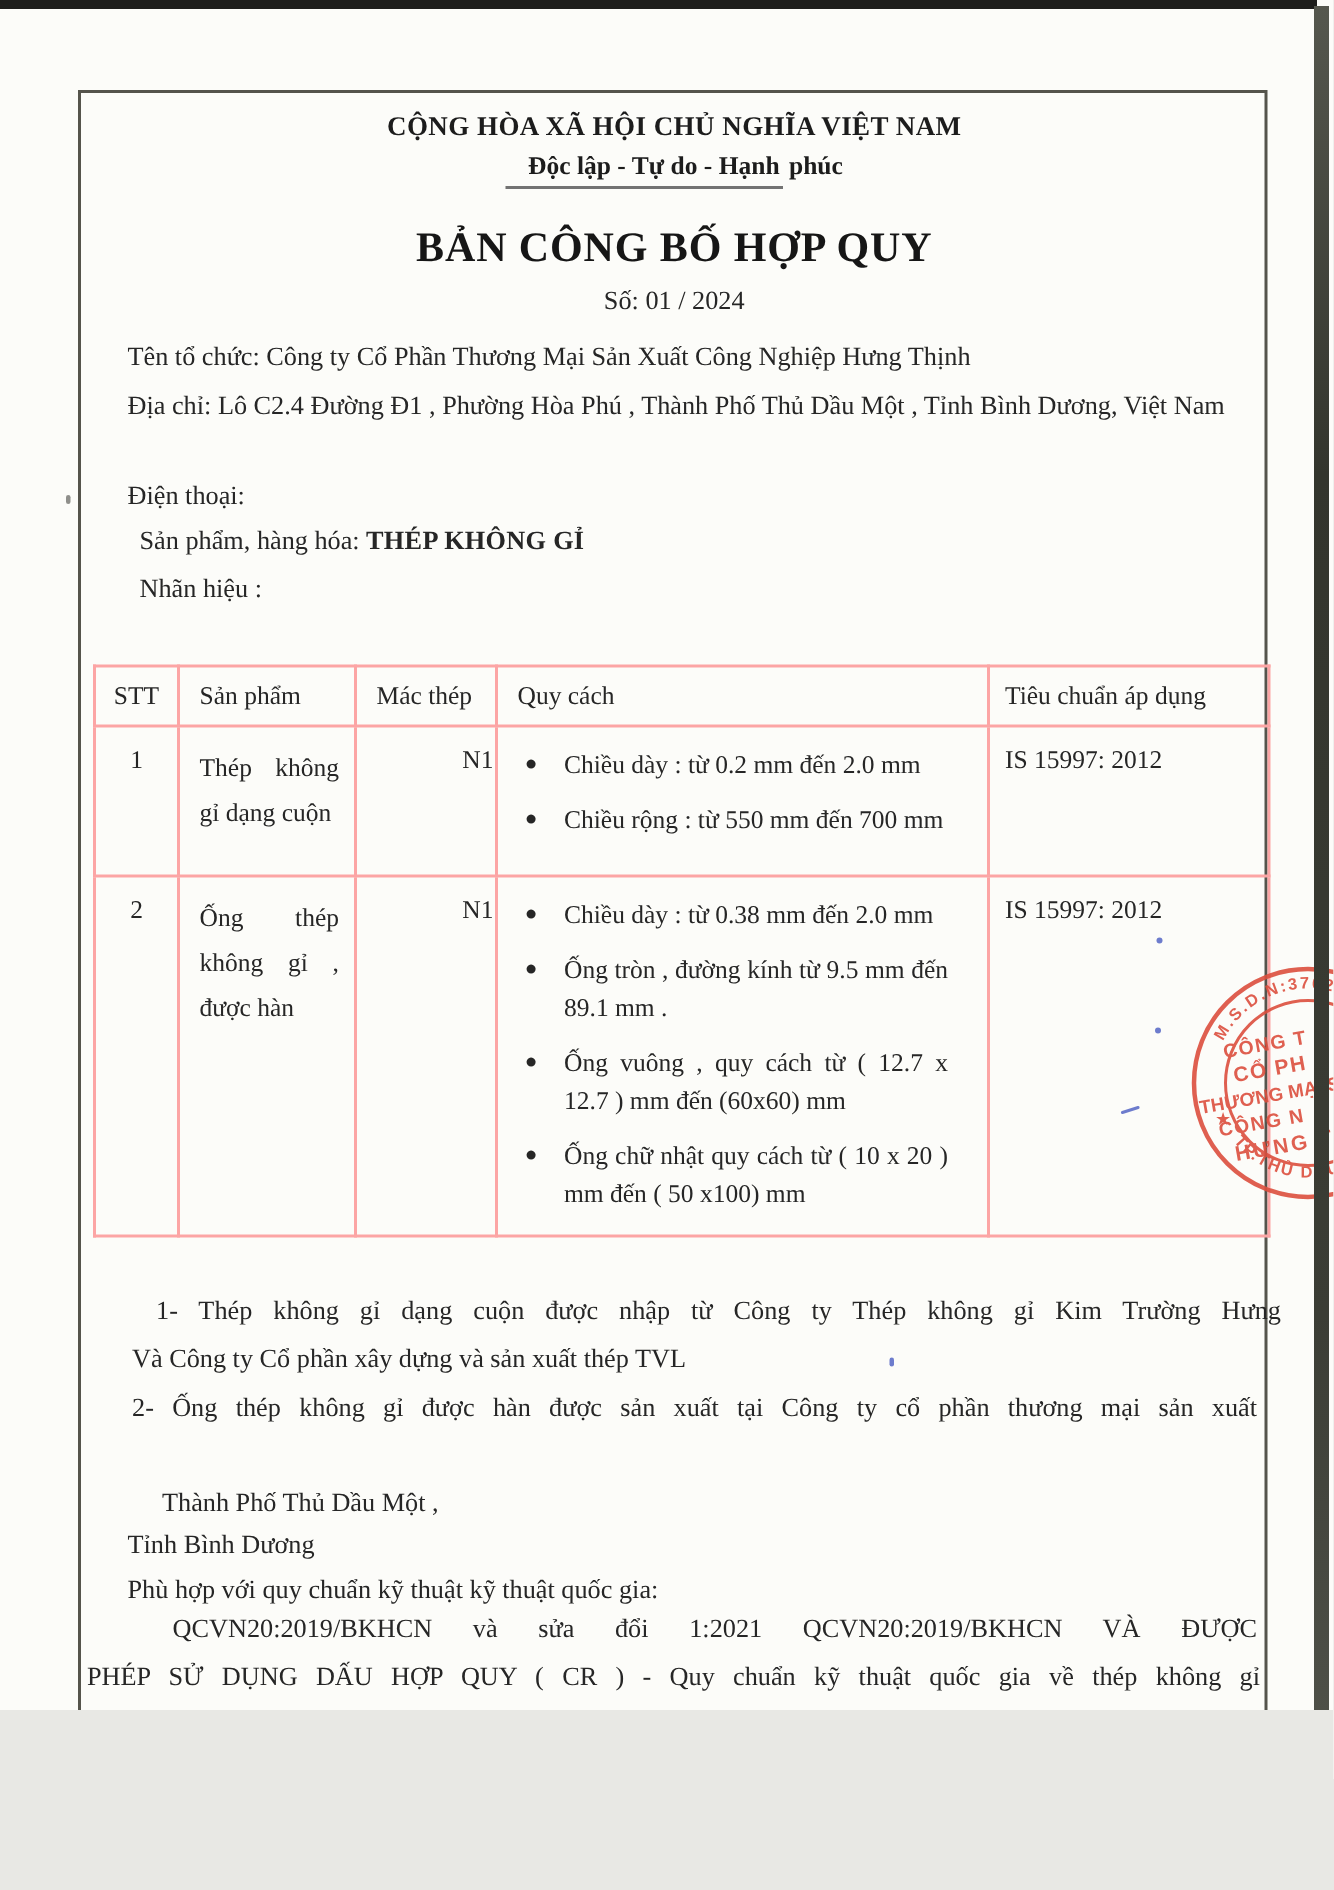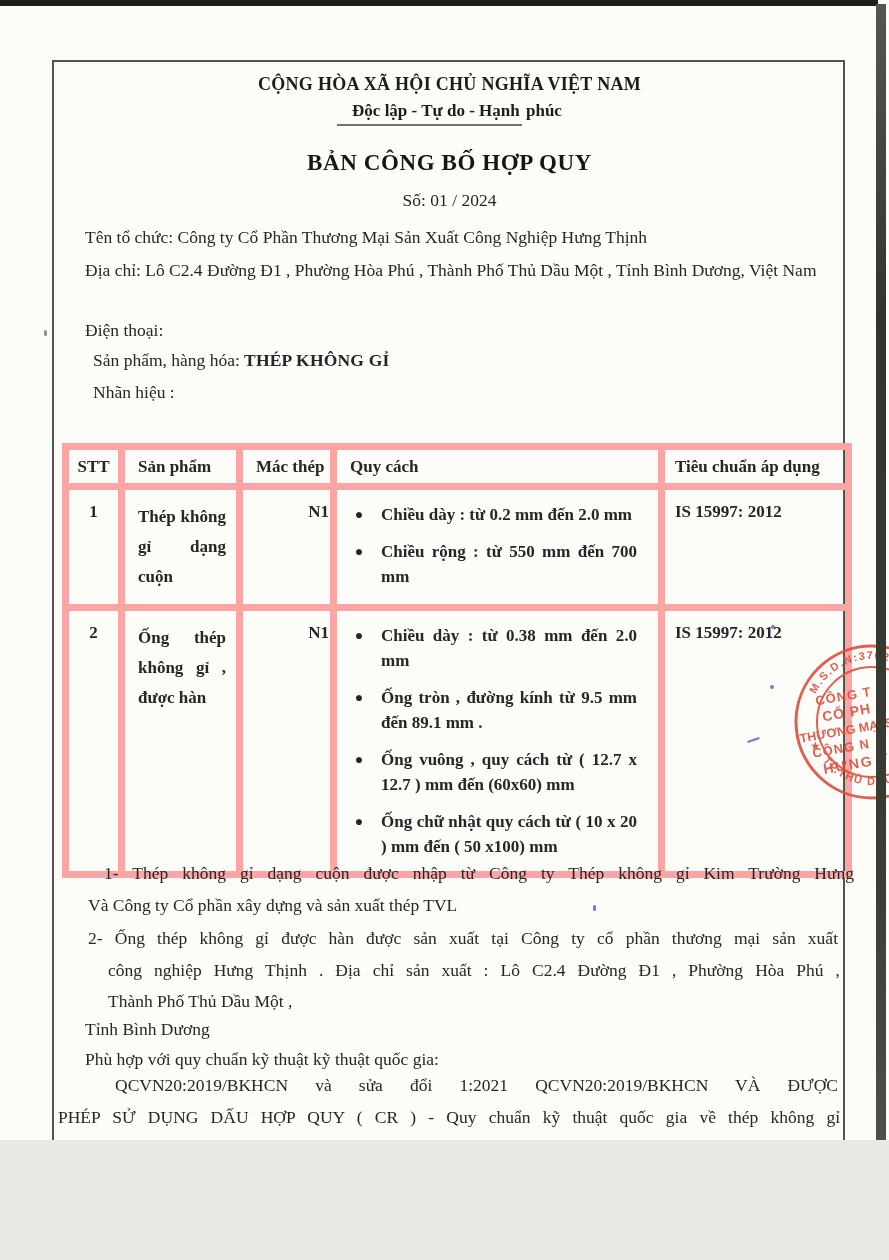--- a/index.html
+++ b/index.html
@@ -14,38 +14,38 @@
   .edge-top{left:0;top:0;width:878px;height:6px;background:#1e1e1c;z-index:6;}
   .edge-right{left:876px;top:4px;width:10px;height:1248px;z-index:6;
     background:linear-gradient(180deg,#55574e,#33352d 25%,#3b3d35 70%,#565850);}
   .edge-bottom{left:0;top:1251px;width:889px;height:9px;background:#a9ada4;z-index:6;}
   .frame{left:52px;top:60px;width:793px;height:1100px;border:2px solid #55544c;box-sizing:border-box;z-index:1;}
 
   .center-band{left:52px;width:795px;text-align:center;z-index:2;}
   .national-title{top:74px;font-size:18px;font-weight:bold;letter-spacing:.3px;color:#1c1c1c;}
   .motto-line{top:101px;font-size:17px;font-weight:bold;color:#1c1c1c;}
   .motto-underline{display:inline-block;border-bottom:2px solid #737373;padding:0 2px 3px 15px;}
-  .doc-title{top:150px;font-size:23px;font-weight:bold;letter-spacing:.6px;color:#161616;}
+  .doc-title{top:150px;font-size:28px;font-weight:bold;letter-spacing:.6px;color:#161616;}
   .doc-number{top:190px;font-size:17.5px;}
 
   .bodyline{font-size:17.5px;line-height:26px;z-index:2;}
   .org-line{left:85px;top:224px;width:760px;}
   .addr-par{left:85px;top:255px;width:758px;text-align:justify;line-height:30.5px;}
   .phone-line{left:85px;top:317px;}
   .product-line{left:93px;top:347px;}
   .product-value{font-weight:bold;letter-spacing:.2px;}
   .brand-line{left:93px;top:379px;}
   .intro-line{left:93px;top:409px;}
 
   table.spec-table{
     position:absolute;left:62px;top:443px;width:783px;z-index:2;
     border-collapse:collapse;table-layout:fixed;
     font-size:17px;color:#262626;
   }
-  .spec-table th,.spec-table td{border:7px solid #fca5a5;vertical-align:top;font-weight:bold;box-sizing:border-box;}
+  .spec-table th,.spec-table td{border:2px solid #fca5a5;vertical-align:top;font-weight:normal;box-sizing:border-box;}
   .spec-table thead tr{height:40px;}
   .spec-table th{text-align:left;padding:0 0 0 13px;vertical-align:middle;}
   .spec-table th.h-stt{text-align:center;padding:0;}
   .spec-table th.h-std{padding-left:10px;}
   tr.row-1{height:100px;}
   tr.row-2{height:240px;}
   td.c-stt{text-align:center;padding-top:12px;}
   td.c-prod{padding:12px 10px 12px 13px;text-align:justify;line-height:30px;}
   td.c-grade{text-align:right;padding-top:12px;}
   td.c-specs{padding:12px 8px 0 0;}
@@ -152,21 +152,20 @@
             </div>
         </td>
         <td class="c-std">IS 15997: 2012</td>
       </tr>
     </tbody>
   </table>
 
   <div class="abs note n1a stretch">1- Thép không gỉ dạng cuộn được nhập từ Công ty Thép không gỉ Kim Trường Hưng</div>
   <div class="abs note n1b">Và Công ty Cổ phần xây dựng và sản xuất thép TVL</div>
   <div class="abs note n2a stretch">2- Ống thép không gỉ được hàn được sản xuất tại Công ty cổ phần thương mại sản xuất</div>
-  <div class="abs note n2b stretch">công nghiệp Hưng Thịnh . Địa chỉ sản xuất : Lô C2.4 Đường Đ1 , Phường Hòa Phú ,</div>
   <div class="abs note n2c">Thành Phố Thủ Dầu Một ,</div>
   <div class="abs note province">Tỉnh Bình Dương</div>
   <div class="abs note conform">Phù hợp với quy chuẩn kỹ thuật kỹ thuật quốc gia:</div>
   <div class="abs note q1 stretch">QCVN20:2019/BKHCN và sửa đổi 1:2021 QCVN20:2019/BKHCN VÀ ĐƯỢC</div>
   <div class="abs note q2 stretch">PHÉP SỬ DỤNG DẤU HỢP QUY ( CR ) -  Quy chuẩn kỹ thuật quốc gia về thép không gỉ</div>
 
   <svg class="abs stamp" width="200" height="180" viewBox="0 0 200 180">
     <defs>
       <path id="arc-top" d="M 31.15 104.30 A 63 63 0 1 1 154.76 82.51"></path>
       <path id="arc-bot" d="M 37.44 119.50 A 63 63 0 0 0 146.56 119.50"></path>

